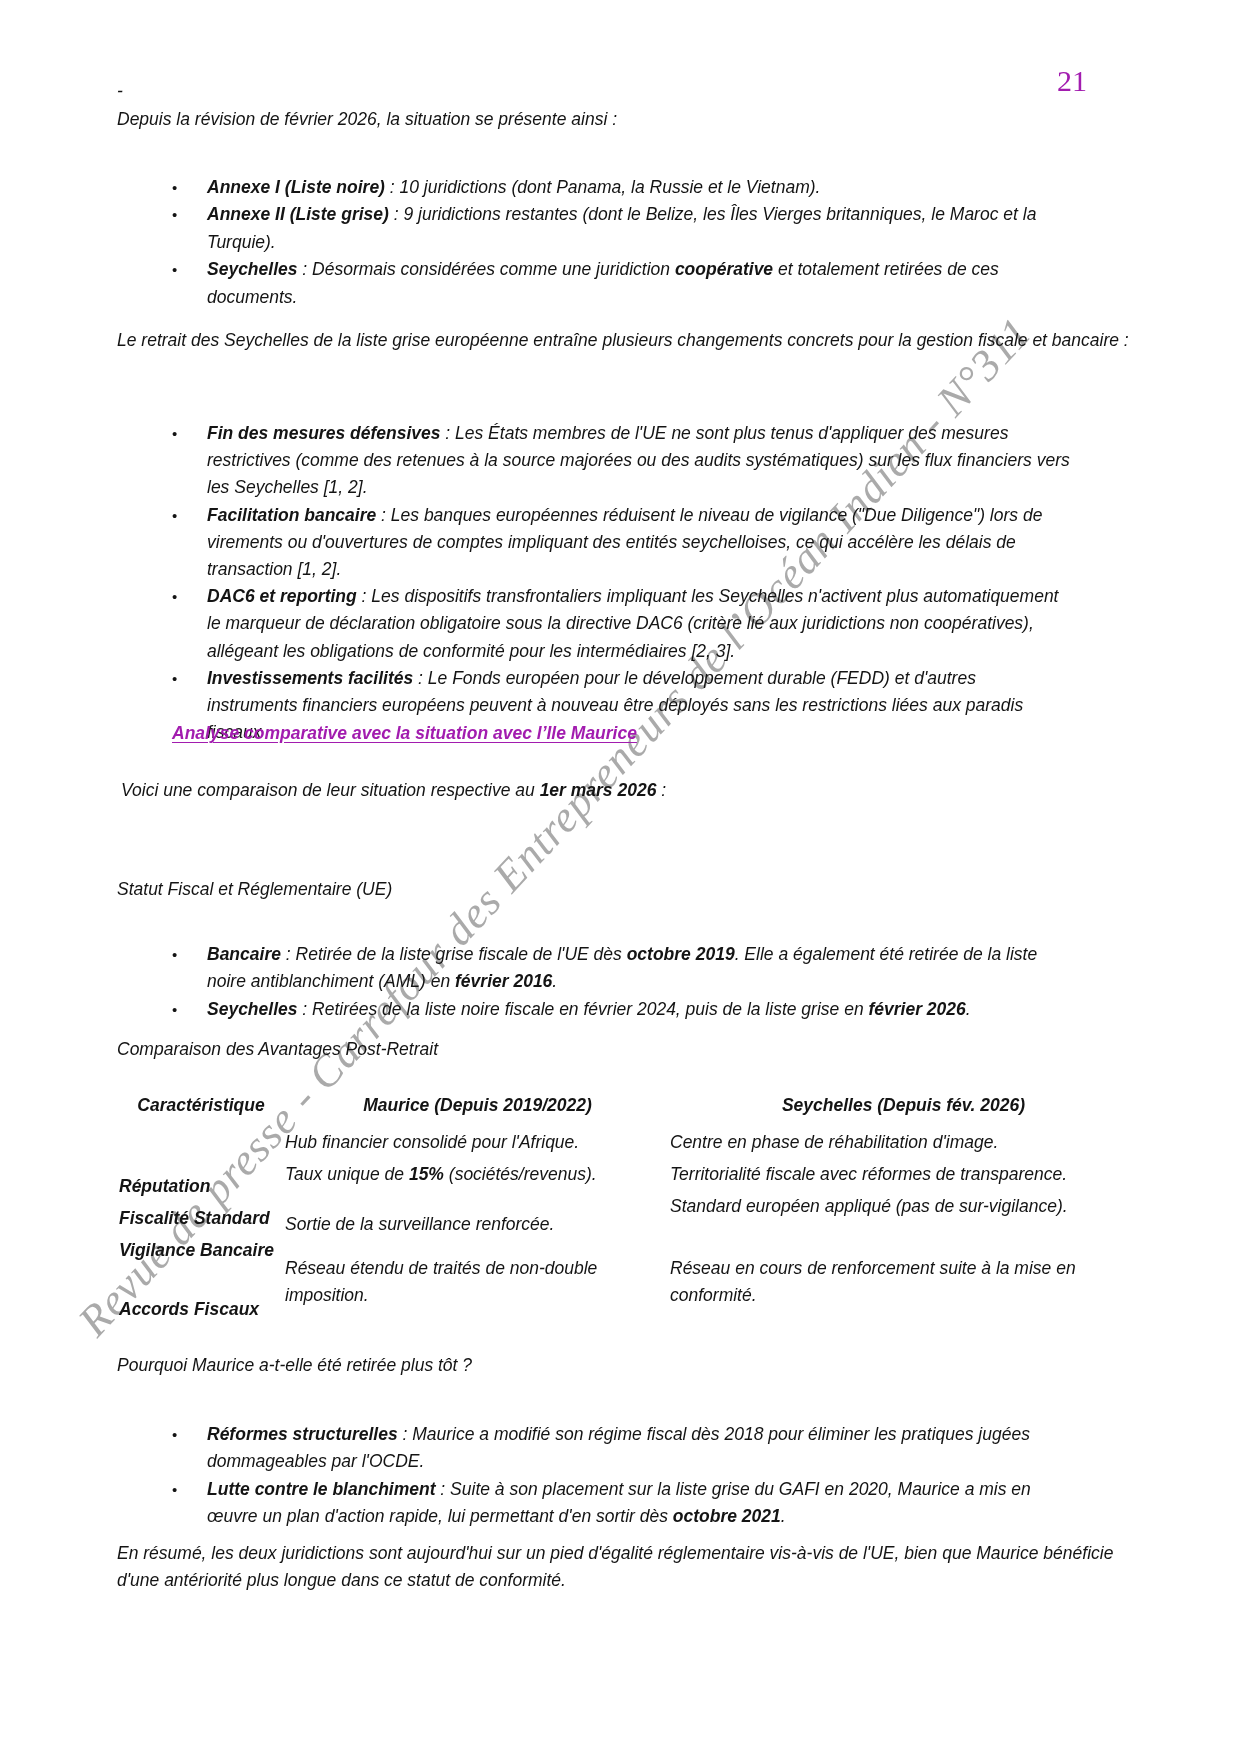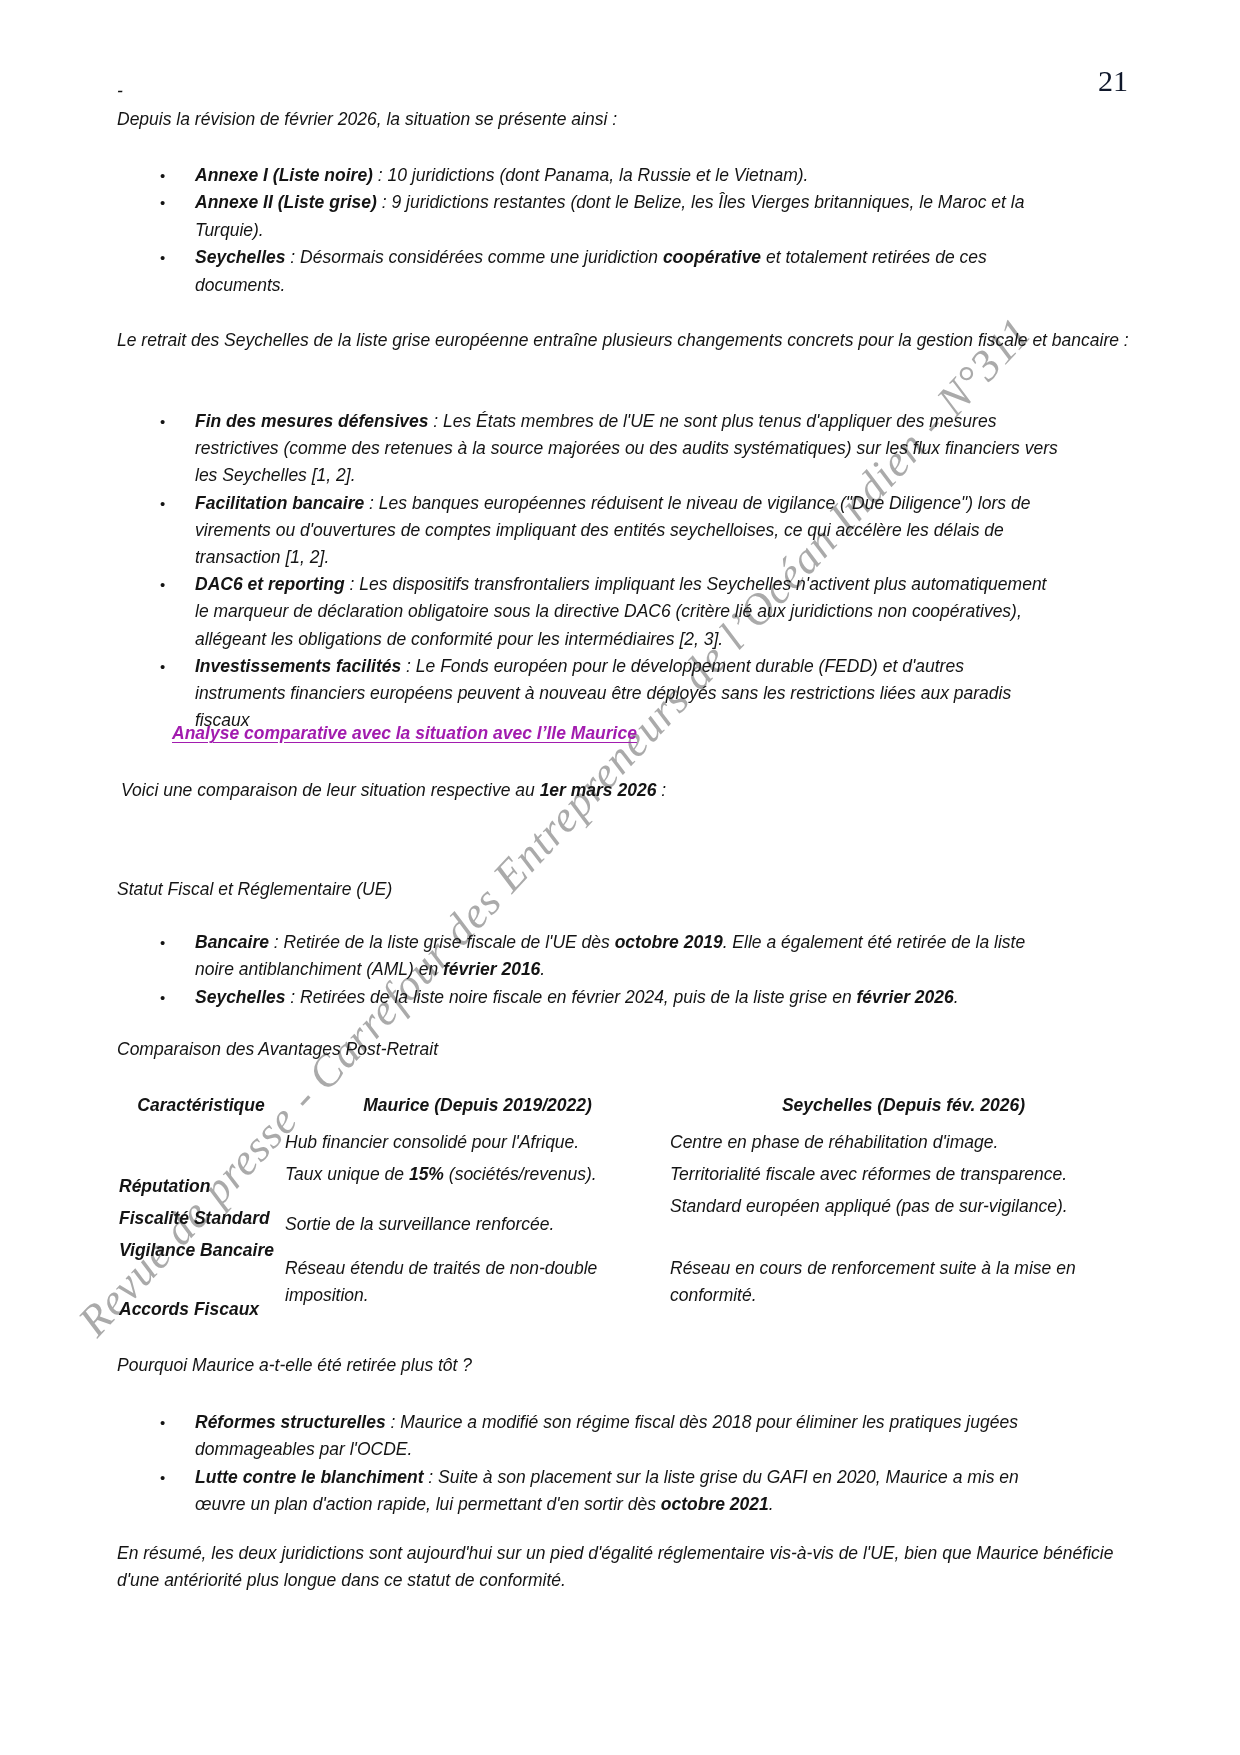--- a/index.html
+++ b/index.html
@@ -17,26 +17,26 @@
   .abs{position:absolute;left:117px;width:1016px;margin:0;z-index:2;}
   .b{font-weight:bold;}
   .watermark{
     position:absolute;left:555px;top:827px;width:auto;white-space:nowrap;
     transform:translate(-50%,-50%) rotate(-47deg);
     font-family:"Liberation Serif", serif;font-style:italic;
     font-size:44px;color:rgba(141,141,141,0.75);
     letter-spacing:1px;z-index:1;pointer-events:none;
   }
   .page-number{
-    position:absolute;left:1098px;top:64px;width:80px;z-index:2;
+    position:absolute;left:1057px;top:64px;width:80px;z-index:2;
     font-family:"Liberation Serif", serif;font-style:normal;
-    font-size:30px;line-height:34px;color:#0f172a;
+    font-size:30px;line-height:34px;color:#a21caf;
   }
   .corner{width:40px;}
-  ul.blist{list-style:none;padding:0;margin:0;}
+  ul.blist{list-style:none;padding:0;margin:12px;}
   ul.blist li{display:flex;align-items:flex-start;}
   .blt{flex:0 0 35px;margin-left:43px;text-align:left;font-style:normal;}
   .blt::before{content:"\2022";font-size:15px;}
   .litext{flex:1 1 auto;padding-right:75px;}
   .red-heading{
     left:172px;width:860px;
     color:#a21caf;font-weight:bold;
     text-decoration:underline;text-underline-offset:3px;
   }
   .ctable{

